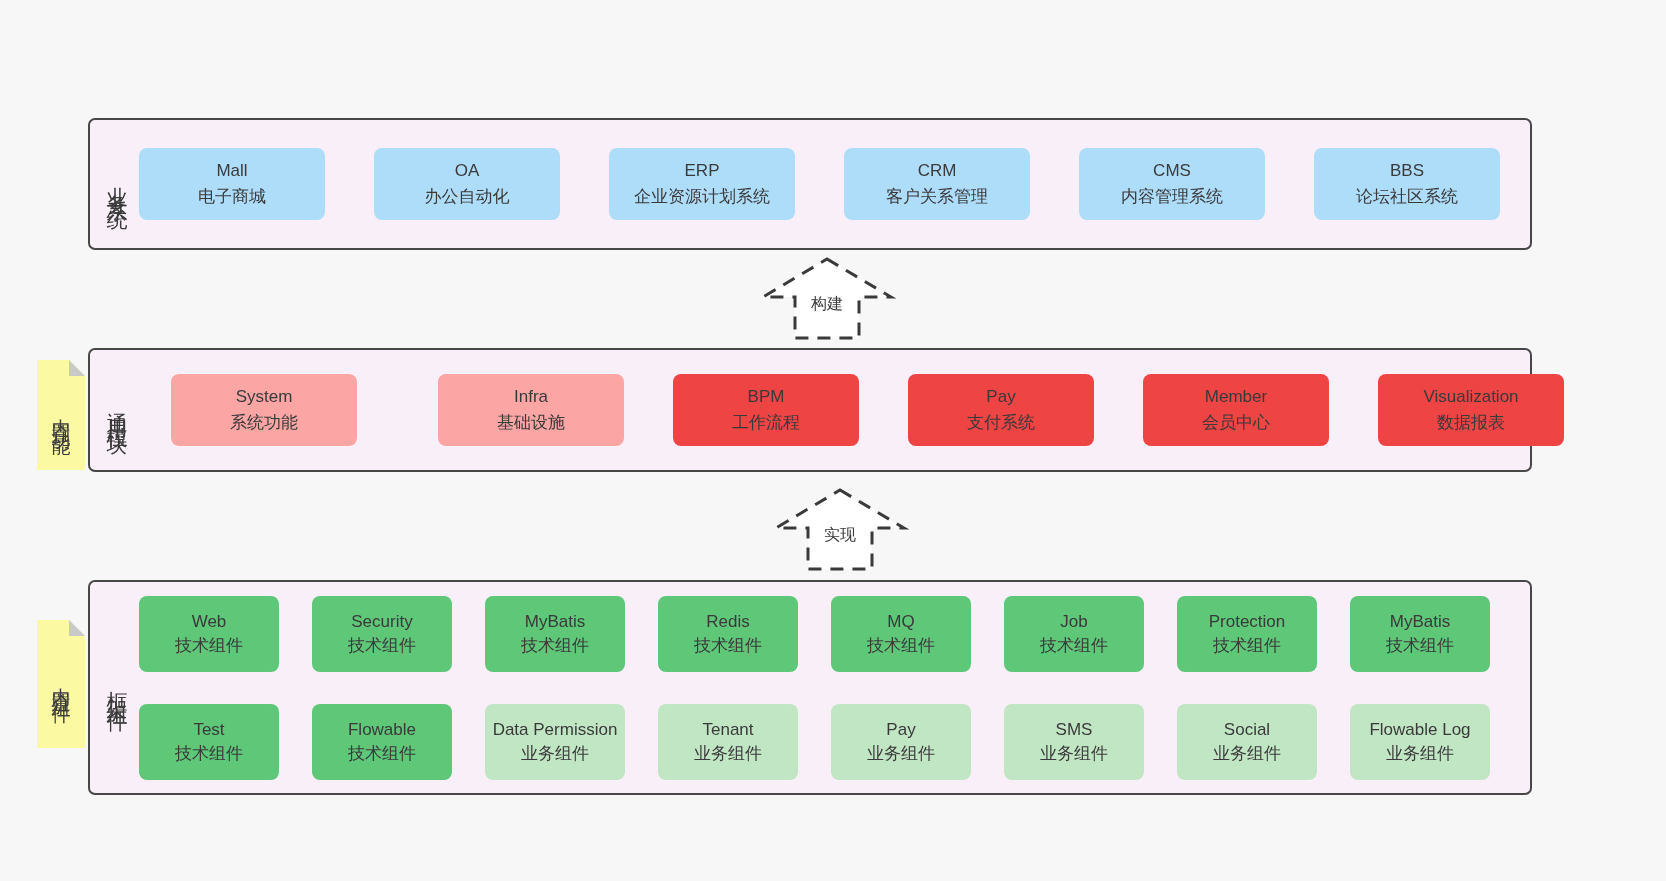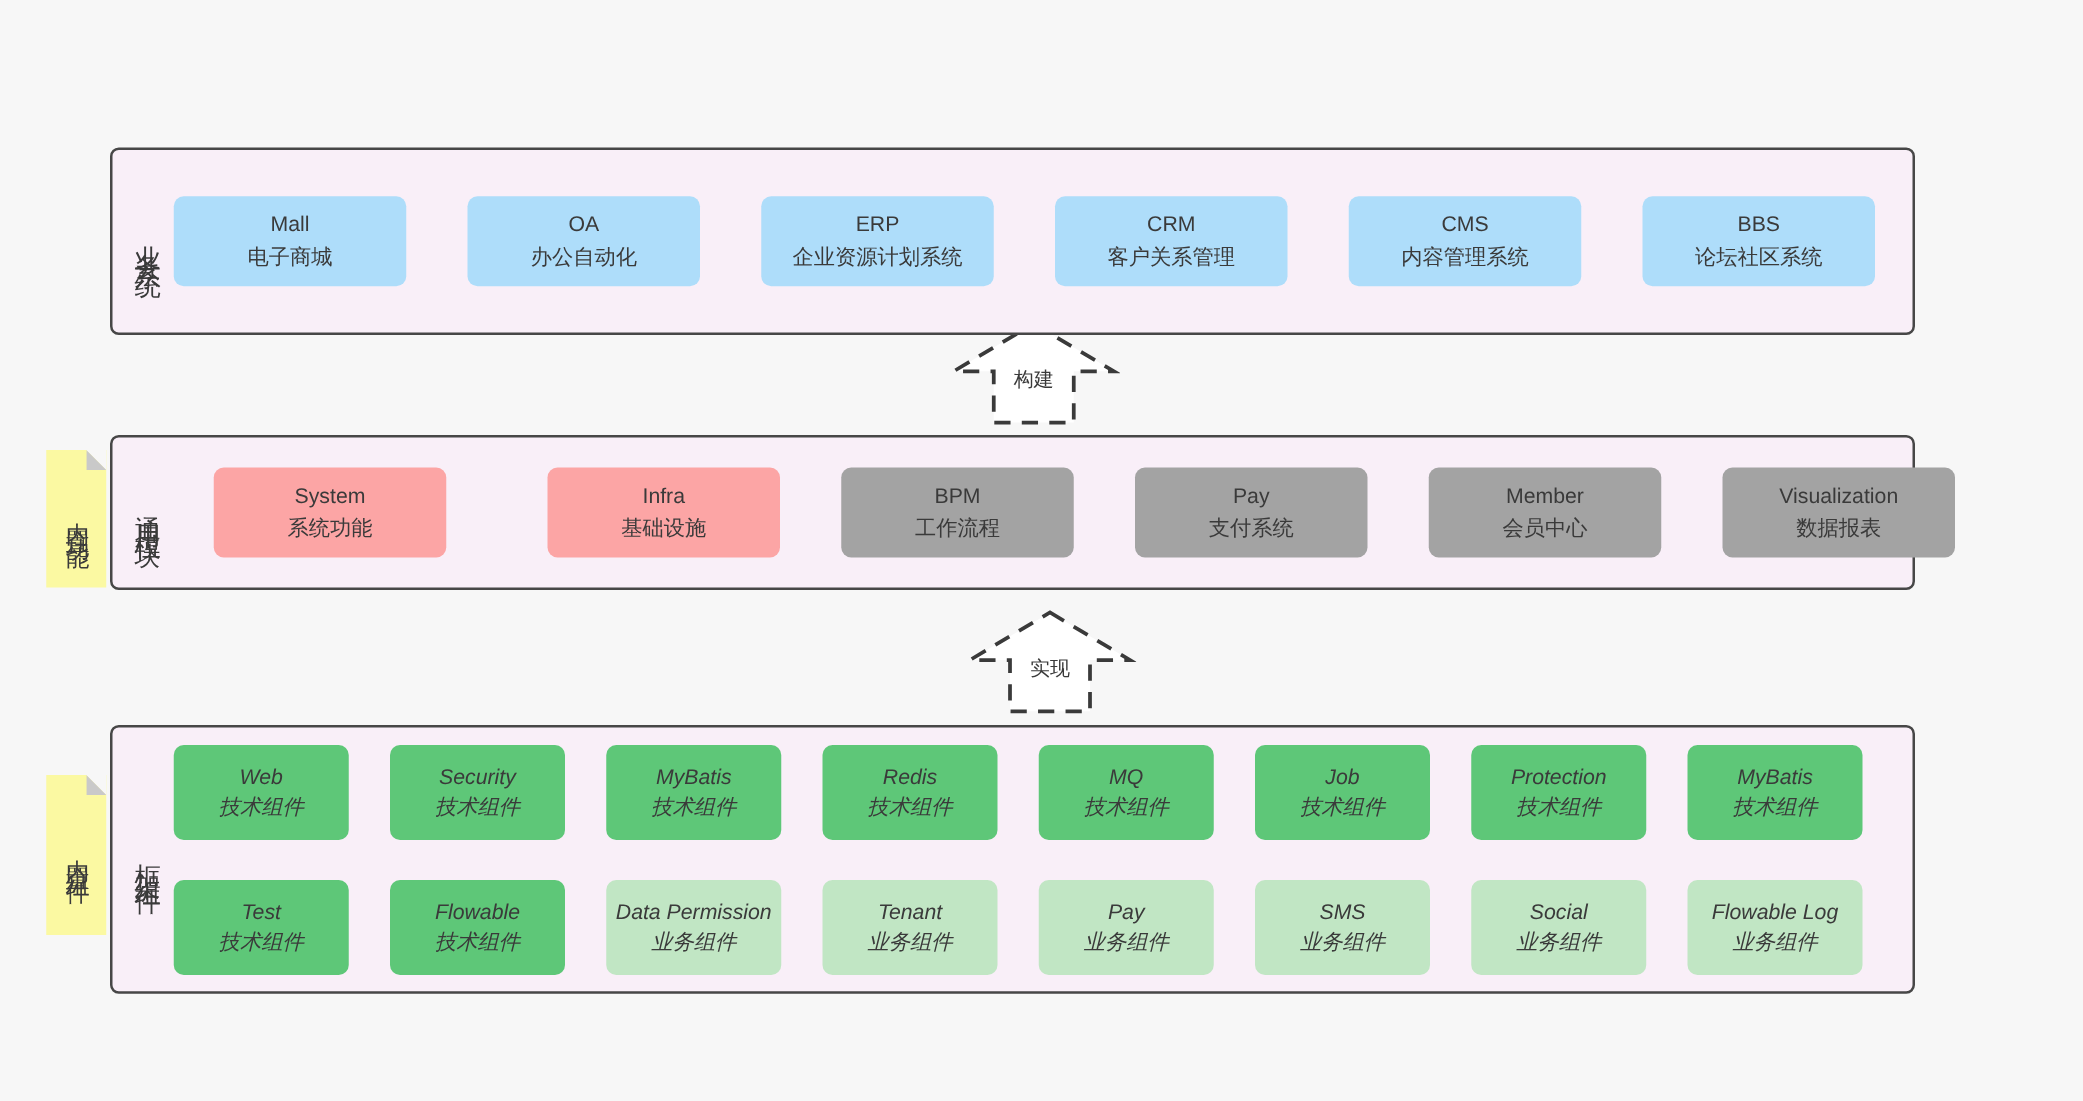--- a/index.html
+++ b/index.html
@@ -6,38 +6,38 @@
   body{
     width:1666px;height:881px;position:relative;overflow:hidden;
     background:#f7f7f7;color:#3a3a3a;
     font-family:"Liberation Sans","DejaVu Sans",sans-serif;
   }
   .band{
     position:absolute;left:88px;width:1444px;box-sizing:border-box;
     background:#f9eff8;border:2px solid #474747;border-radius:7px;
     display:flex;align-items:center;z-index:1;
   }
-  #band-business{top:118px;height:150px;}
+  #band-business{top:118px;height:132px;}
   #band-modules{top:348px;height:124px;}
   #band-framework{top:580px;height:215px;}
   .vlabel{
     writing-mode:vertical-rl;text-orientation:upright;
     font-size:21px;letter-spacing:7px;margin-left:13px;flex:none;
     color:#3a3a3a;
   }
   .content{display:flex;gap:49px;margin-left:8px;flex:none;}
   .mbox{
     width:186px;height:72px;border-radius:8px;
     display:flex;flex-direction:column;align-items:center;justify-content:center;
     font-size:17px;line-height:1.55;text-align:center;
   }
   .blue{background:#aeddfa;}
   .red{background:#fca5a5;margin-left:32px;}
-  .pink{background:#a3a3a3;}
-  .grid{display:grid;grid-template-columns:repeat(8,140px);gap:32px 33px;margin-left:8px;font-style:italic;}
+  .pink{background:#ef4444;}
+  .grid{display:grid;grid-template-columns:repeat(8,140px);gap:32px 33px;margin-left:8px;}
   .cbox{
     width:140px;height:76px;border-radius:8px;
     display:flex;flex-direction:column;align-items:center;justify-content:center;
     font-size:17px;line-height:1.4;text-align:center;padding:2px 4px;box-sizing:border-box;
   }
   .green{background:#5ec778;}
   .lgreen{background:#c1e6c4;}
   .sticky{
     position:absolute;width:48px;background:#fbf9a2;z-index:0;
     display:flex;align-items:center;justify-content:center;

